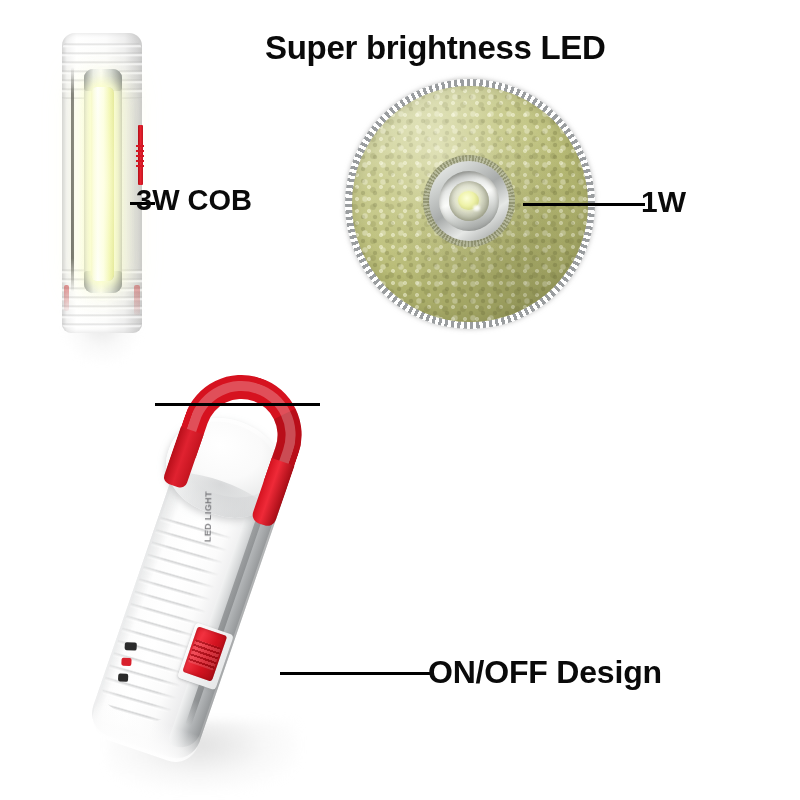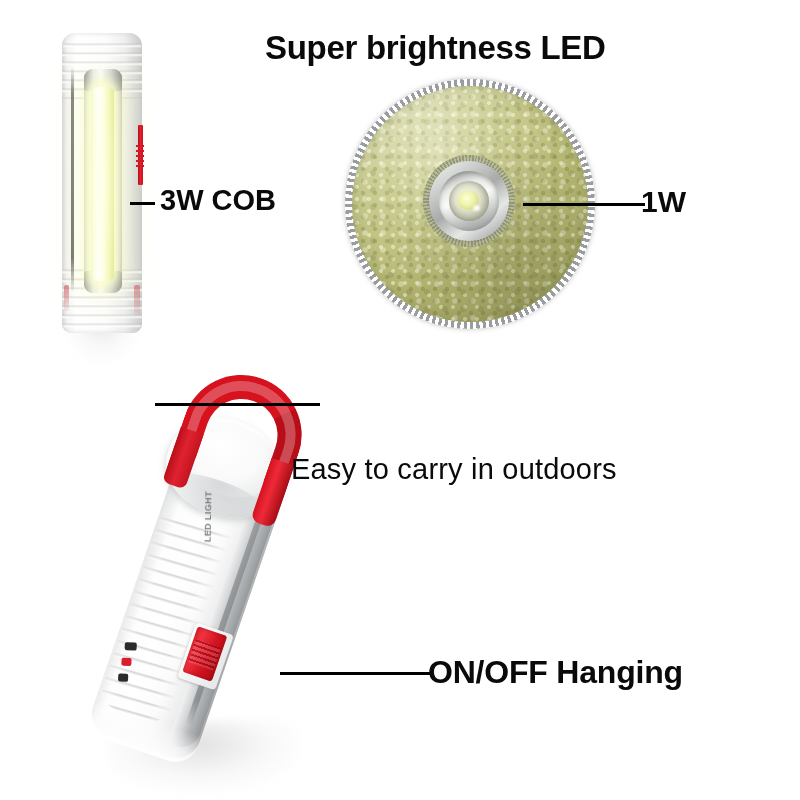--- a/index.html
+++ b/index.html
@@ -26,21 +26,21 @@
     color: #0a0a0a;
   }
   #title-super-brightness {
     left: 265px;
     top: 20px;
     font-size: 33px;
     font-weight: bold;
     letter-spacing: -0.3px;
   }
   #label-3w-cob {
-    left: 160px;
+    left: 136px;
     top: 175px;
     font-size: 29px;
     font-weight: bold;
     letter-spacing: 0px;
   }
   #label-1w {
     left: 641px;
     top: 176px;
     font-size: 30px;
     font-weight: bold;
@@ -611,18 +611,17 @@
       <div class="t-mark" id="t-mark-c"></div>
 
       <div class="t-sidetext">LED LIGHT</div>
 
       <div class="t-bottom-fade"></div>
     </div>
   </div>
 
   <div class="leader" id="leader-hang"></div>
 
-  <div class="label" id="label-easy-carry">Easy to carry in outdoors</div>
 
   <div class="leader" id="leader-onoff"></div>
-  <div class="label" id="label-onoff-switch">ON/OFF Hanging</div>
+  <div class="label" id="label-onoff-switch">ON/OFF Design</div>
 
 </div>
 
 </body></html>

